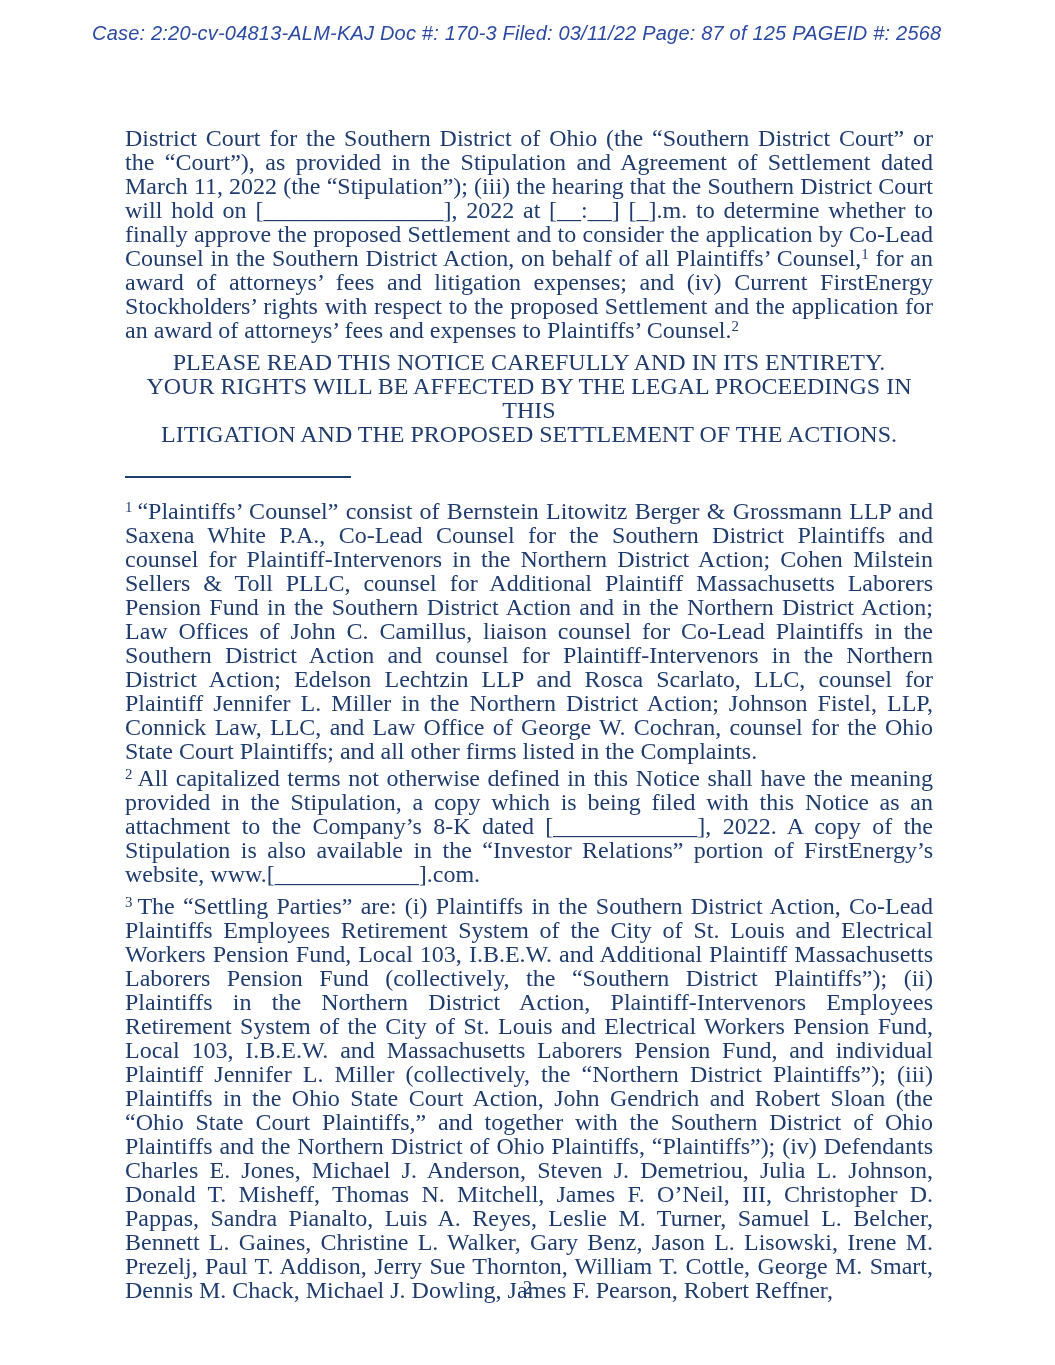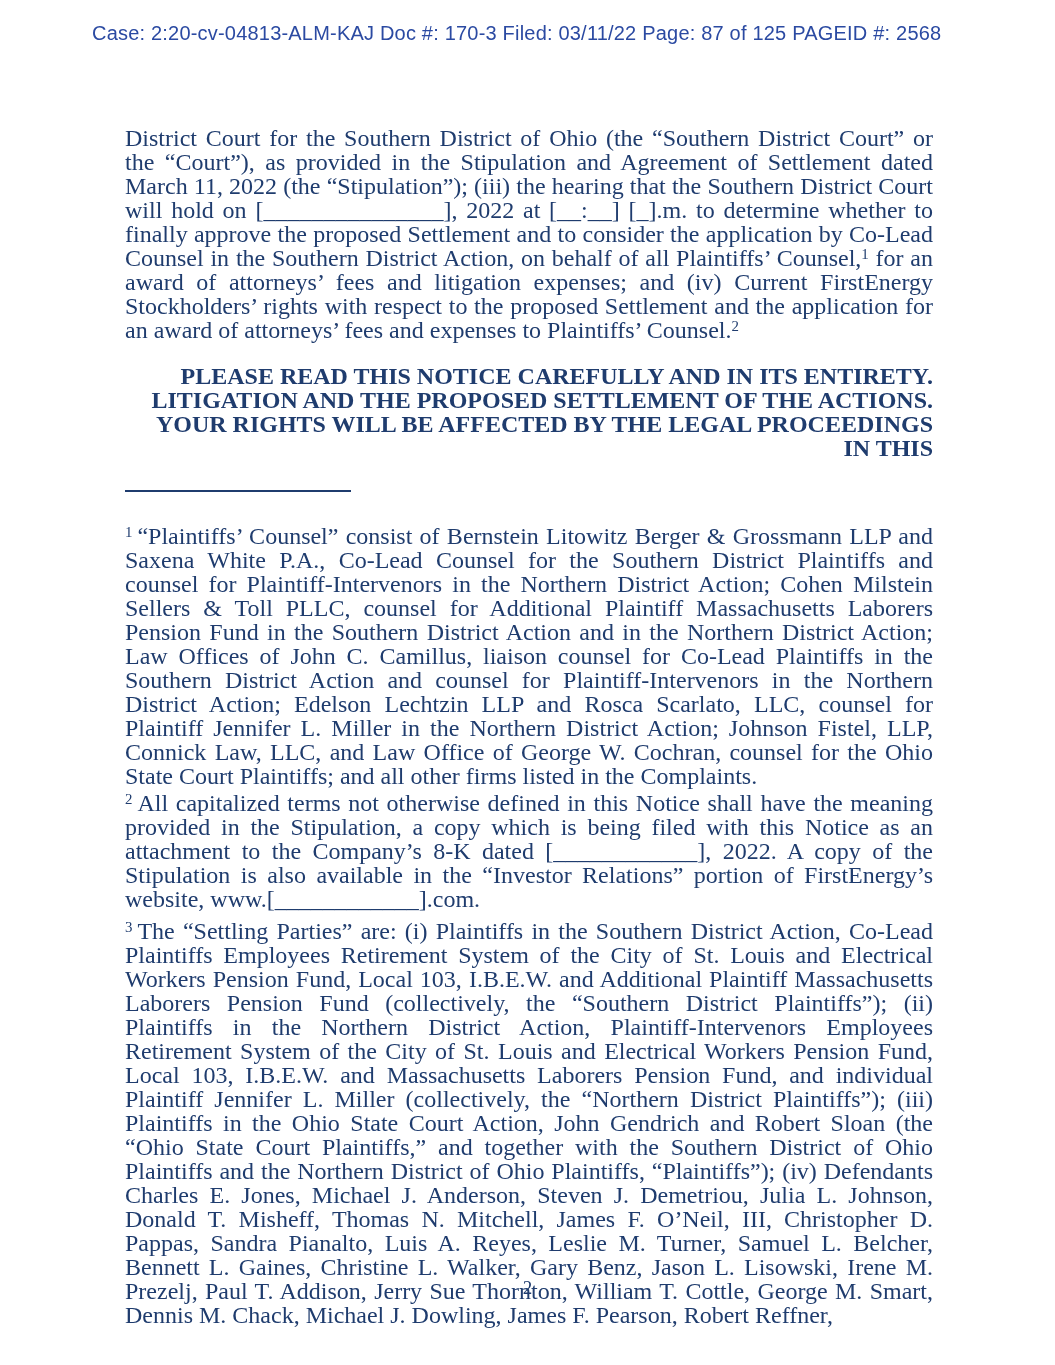--- a/index.html
+++ b/index.html
@@ -14,55 +14,56 @@
   }
   .ecf-header {
     position: absolute;
     left: 92px;
     top: 22px;
     font-family: "Liberation Sans", sans-serif;
     font-size: 20px;
     letter-spacing: 0.2px;
     color: var(--header-text, #2b4aa2);
     white-space: nowrap;
+    font-style: italic;
   }
   .content {
     position: absolute;
     left: 125px;
     top: 126px;
     width: 808px;
     font-size: 24px;
     line-height: 24px;
     text-align: justify;
   }
   .para { margin: 0; }
   sup.fn-ref {
     font-size: 0.62em;
     line-height: 0;
     position: relative;
     top: -0.45em;
     vertical-align: baseline;
   }
   .notice {
-    margin-top: 22px;
-    text-align: right;
-    font-weight: bold;
+    margin-top: 8px;
+    text-align: center;
+    font-weight: normal;
   }
   .para2 {
     margin-top: 18px;
     text-indent: 65px;
   }
   .fn-sep {
     margin: 30px 0 0 0;
     width: 226px;
     border: none;
     border-top: 2px solid var(--body-text, #1f3c6e);
   }
   .footnote { margin: 0; text-align: justify; }
-  .footnote-1 { margin-top: 32px; }
+  .footnote-1 { margin-top: 21px; }
   .footnote-2 { margin-top: 3px; }
   .footnote-3 { margin-top: 8px; }
   .footnote .fn-marker { margin-right: 5px; }
   .page-number {
     position: absolute;
     bottom: 66px;
     left: 0;
     width: 100%;
     text-align: center;
     font-size: 19px;
@@ -75,22 +76,22 @@
 <div class="page">
 
   <div class="ecf-header">Case: 2:20-cv-04813-ALM-KAJ Doc #: 170-3 Filed: 03/11/22 Page: 87 of 125  PAGEID #: 2568</div>
 
   <div class="content">
 
     <p class="para"><span>District Court for the Southern District of Ohio (the  “Southern District Court” or the “Court”), as provided in the Stipulation and Agreement of Settlement dated March 11, 2022 (the “Stipulation”); (iii) the hearing that the Southern District Court will hold on [_______________], 2022 at [__:__] [_].m. to determine whether to finally approve the proposed Settlement and to consider the application by Co-Lead Counsel in the Southern District Action, on behalf of all Plaintiffs’ Counsel,</span><sup class="fn-ref">1</sup><span> for an award of attorneys’ fees and litigation expenses; and (iv) Current FirstEnergy Stockholders’ rights with respect to the proposed Settlement and the application for an award of attorneys’ fees and expenses to Plaintiffs’ Counsel.</span><sup class="fn-ref">2</sup></p>
 
     <div class="notice">
       <div>PLEASE READ THIS NOTICE CAREFULLY AND IN ITS ENTIRETY.</div>
+      <div>YOUR RIGHTS WILL BE AFFECTED BY THE LEGAL PROCEEDINGS IN THIS</div>
       <div>LITIGATION AND THE PROPOSED SETTLEMENT OF THE ACTIONS.</div>
-      <div>YOUR RIGHTS WILL BE AFFECTED BY THE LEGAL PROCEEDINGS IN THIS</div>
     </div>
 
 
     <hr class="fn-sep">
 
     <div class="footnotes">
       <p class="footnote footnote-1"><sup class="fn-ref fn-marker">1</sup><span>“Plaintiffs’ Counsel” consist of Bernstein Litowitz Berger &amp; Grossmann LLP and Saxena White P.A., Co-Lead Counsel for the Southern District Plaintiffs and counsel for Plaintiff-Intervenors in the Northern District Action; Cohen Milstein Sellers &amp; Toll PLLC, counsel for Additional Plaintiff Massachusetts Laborers Pension Fund in the Southern District Action and in the Northern District Action; Law Offices of John C. Camillus, liaison counsel for Co-Lead Plaintiffs in the Southern District Action and counsel for Plaintiff-Intervenors in the Northern District Action; Edelson Lechtzin LLP and Rosca Scarlato, LLC, counsel for Plaintiff Jennifer L. Miller in the Northern District Action; Johnson Fistel, LLP, Connick Law, LLC, and Law Office of George W. Cochran, counsel for the Ohio State Court Plaintiffs; and all other firms listed in the Complaints.</span></p>
       <p class="footnote footnote-2"><sup class="fn-ref fn-marker">2</sup><span>All capitalized terms not otherwise defined in this Notice shall have the meaning provided in the Stipulation, a copy which is being filed with this Notice as an attachment to the Company’s 8-K dated [____________], 2022.  A copy of the Stipulation is also available in the “Investor Relations” portion of FirstEnergy’s website, www.[____________].com.</span></p>
       <p class="footnote footnote-3"><sup class="fn-ref fn-marker">3</sup><span>The “Settling Parties” are: (i) Plaintiffs in the Southern District Action, Co-Lead Plaintiffs Employees Retirement System of the City of St. Louis and Electrical Workers Pension Fund, Local 103, I.B.E.W. and Additional Plaintiff Massachusetts Laborers Pension Fund (collectively, the “Southern District Plaintiffs”); (ii) Plaintiffs in the Northern District Action, Plaintiff-Intervenors Employees Retirement System of the City of St. Louis and Electrical Workers Pension Fund, Local 103, I.B.E.W. and Massachusetts Laborers Pension Fund, and individual Plaintiff Jennifer L. Miller (collectively, the “Northern District Plaintiffs”); (iii) Plaintiffs in the Ohio State Court Action, John Gendrich and Robert Sloan (the “Ohio State Court Plaintiffs,” and together with the Southern District of Ohio Plaintiffs and the Northern District of Ohio Plaintiffs, “Plaintiffs”); (iv) Defendants Charles E. Jones, Michael J. Anderson, Steven J. Demetriou, Julia L. Johnson, Donald T. Misheff, Thomas N. Mitchell, James F. O’Neil, III, Christopher D. Pappas, Sandra Pianalto, Luis A. Reyes, Leslie M. Turner, Samuel L. Belcher, Bennett L. Gaines, Christine L. Walker, Gary Benz, Jason L. Lisowski, Irene M. Prezelj, Paul T. Addison, Jerry Sue Thornton, William T. Cottle, George M. Smart, Dennis M. Chack, Michael J. Dowling, James F. Pearson, Robert Reffner,</span></p>
     </div>

